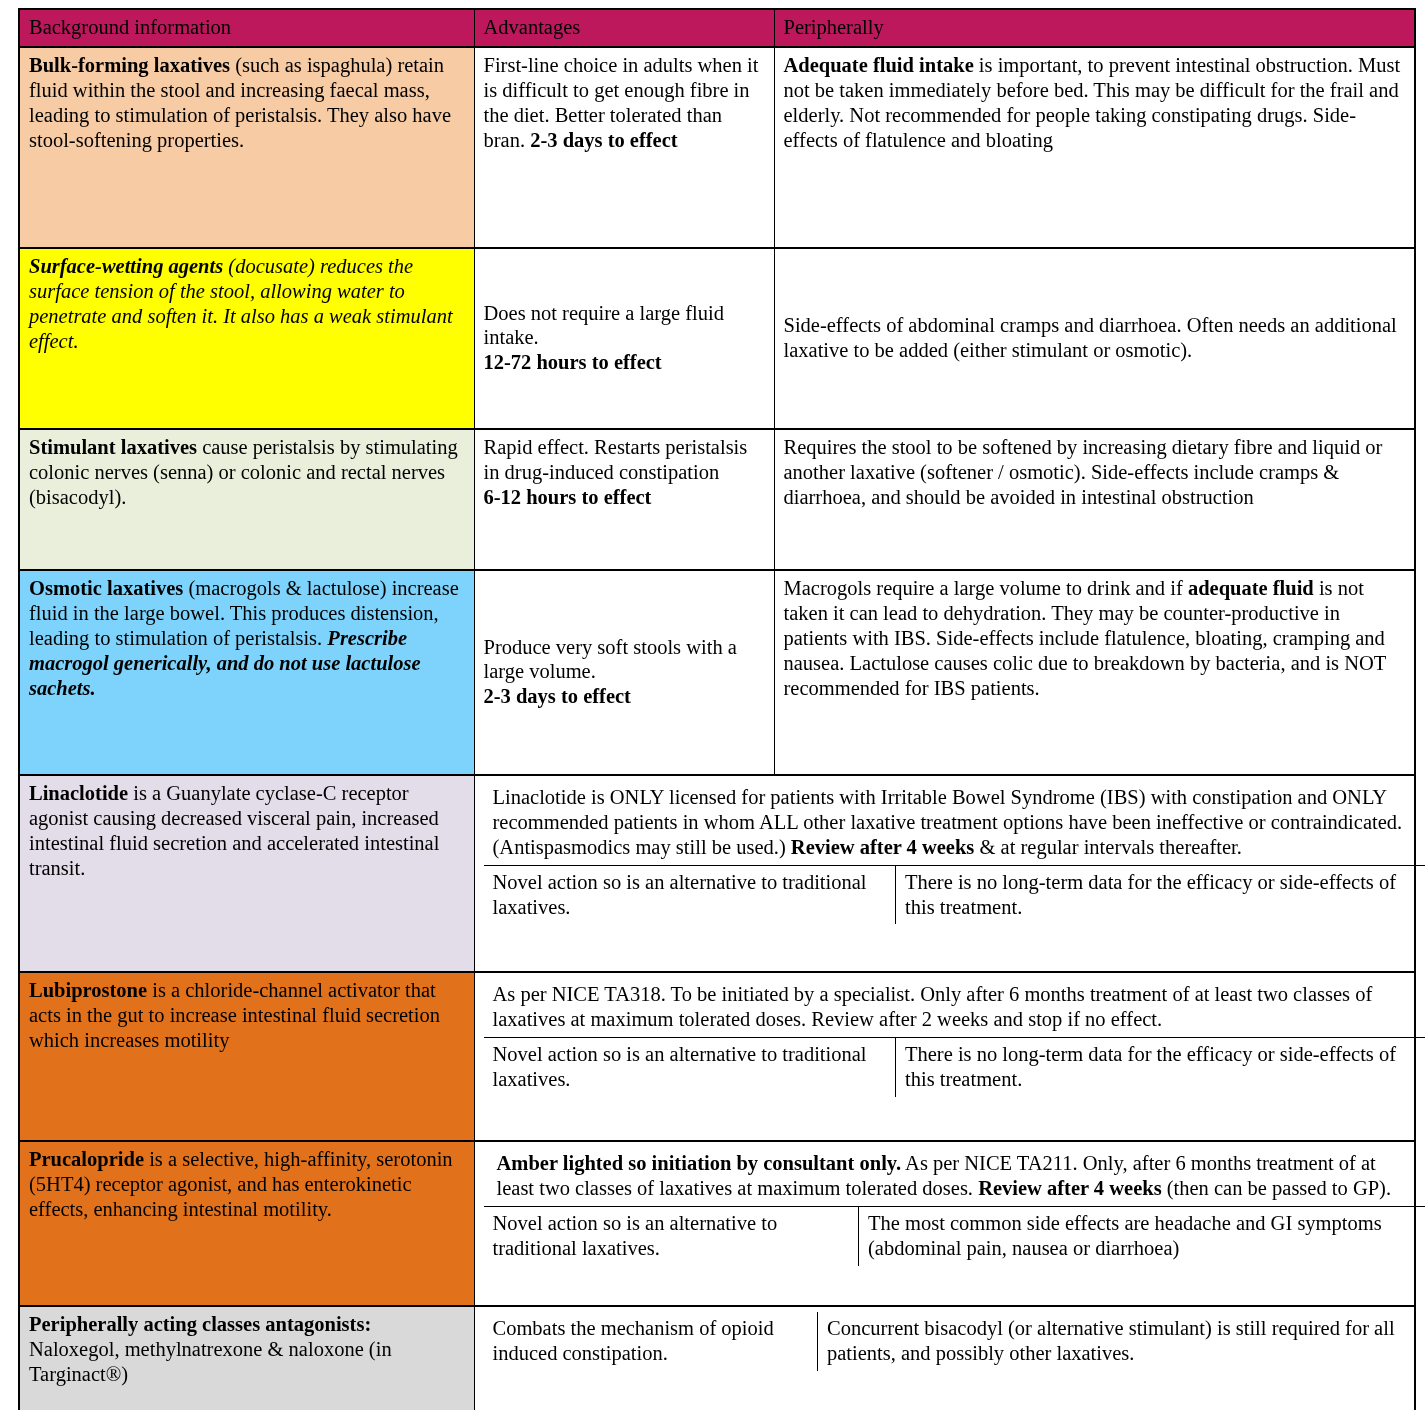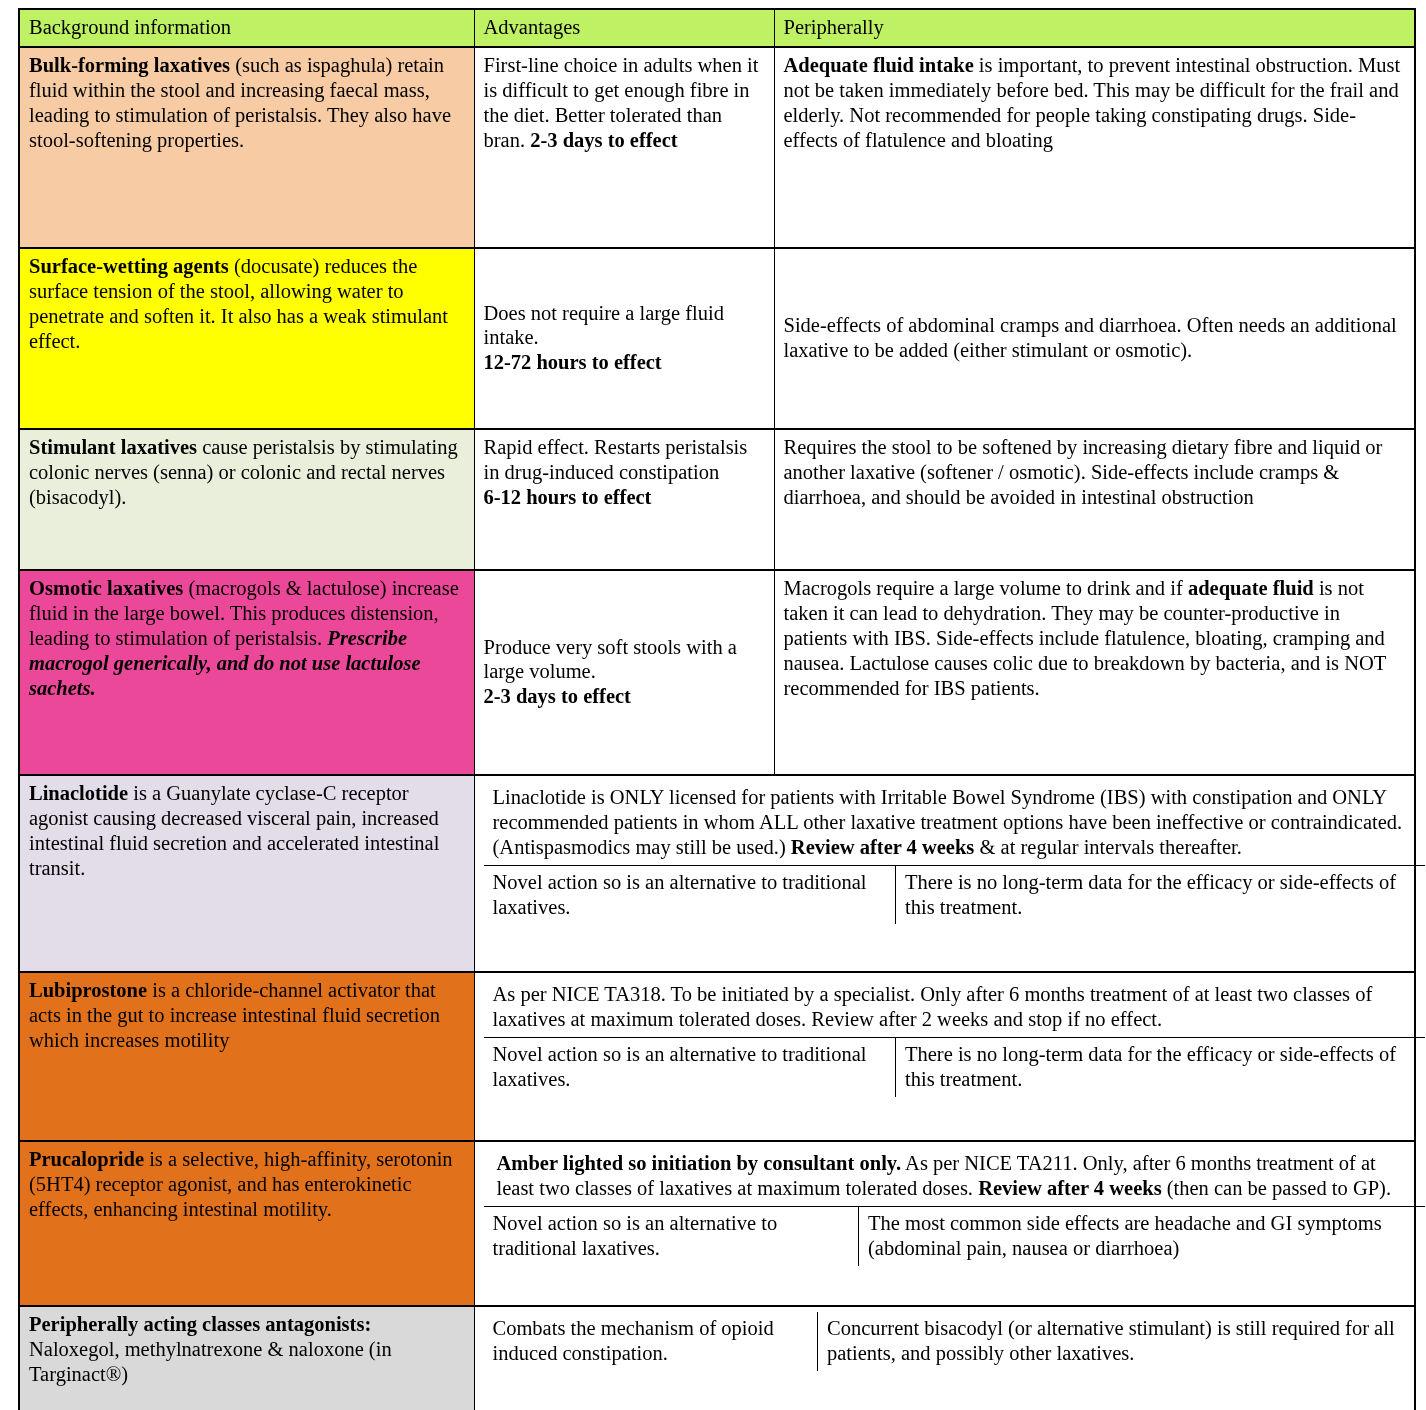--- a/index.html
+++ b/index.html
@@ -30,21 +30,21 @@
     line-height:1.215;
     text-align:left;
     font-weight:normal;
   }
   
   .hdr td{
     font-size:30px;
     line-height:1.06;
     padding:2px 8px 4px 14px;
     border-bottom:2px solid #000;
-    background:#bef264;
+    background:#be185d;
   }
   
   tr.grp > td{
     border-top:2px solid #000;
     border-bottom:2px solid #000;
   }
   .bg-col{width:455px;}
   .adv-col{width:300px;}
   .dis-col{width:641px;}
 
@@ -67,21 +67,21 @@
   table.inner td.split-right{border-left:1px solid #000;}
   td.nopad{padding:0;}
 
   b, strong{font-weight:bold;}
   i.bi{font-weight:bold;font-style:italic;}
 
   
   .c-peach{background:#F7CBA4;}
   .c-yellow{background:#FFFF00;}
   .c-green{background:#EAEFDB;}
-  .c-blue{background:#ec4899;}
+  .c-blue{background:#7dd3fc;}
   .c-lav{background:#E3DCE9;}
   .c-orange{background:#E2711C;}
   .c-grey{background:#D9D9D9;}
   .c-white{background:#FFFFFF;}
 </style>
 </head>
 <body>
 
 <div id="page">
 
@@ -105,21 +105,21 @@
       </td>
       <td class="c-white">
         <span>First-line choice in adults when it is difficult to get enough fibre in the diet. Better tolerated than bran. </span><b>2-3 days to effect</b>
       </td>
       <td class="c-white">
         <b>Adequate fluid intake</b><span> is important, to prevent intestinal obstruction. Must not be taken immediately before bed.  This may be difficult for the frail and elderly. Not recommended for people taking constipating drugs. Side-effects of flatulence and bloating</span>
       </td>
     </tr>
 
     <tr class="grp">
-      <td class="c-yellow" style="height:168px;">
+      <td class="c-yellow" style="height:168px;font-style:italic;">
         <b>Surface-wetting agents</b><span> (docusate) reduces the surface tension of the stool, allowing water to penetrate and soften it. It also has a weak stimulant effect.</span>
       </td>
       <td class="c-white" style="vertical-align:middle;">
         <span>Does not require a large fluid intake. </span><br><b>12-72 hours to effect</b>
       </td>
       <td class="c-white" style="vertical-align:middle;">
         <span>Side-effects of abdominal cramps and diarrhoea.  Often needs an additional laxative to be added (either stimulant or osmotic).</span>
       </td>
     </tr>
 

